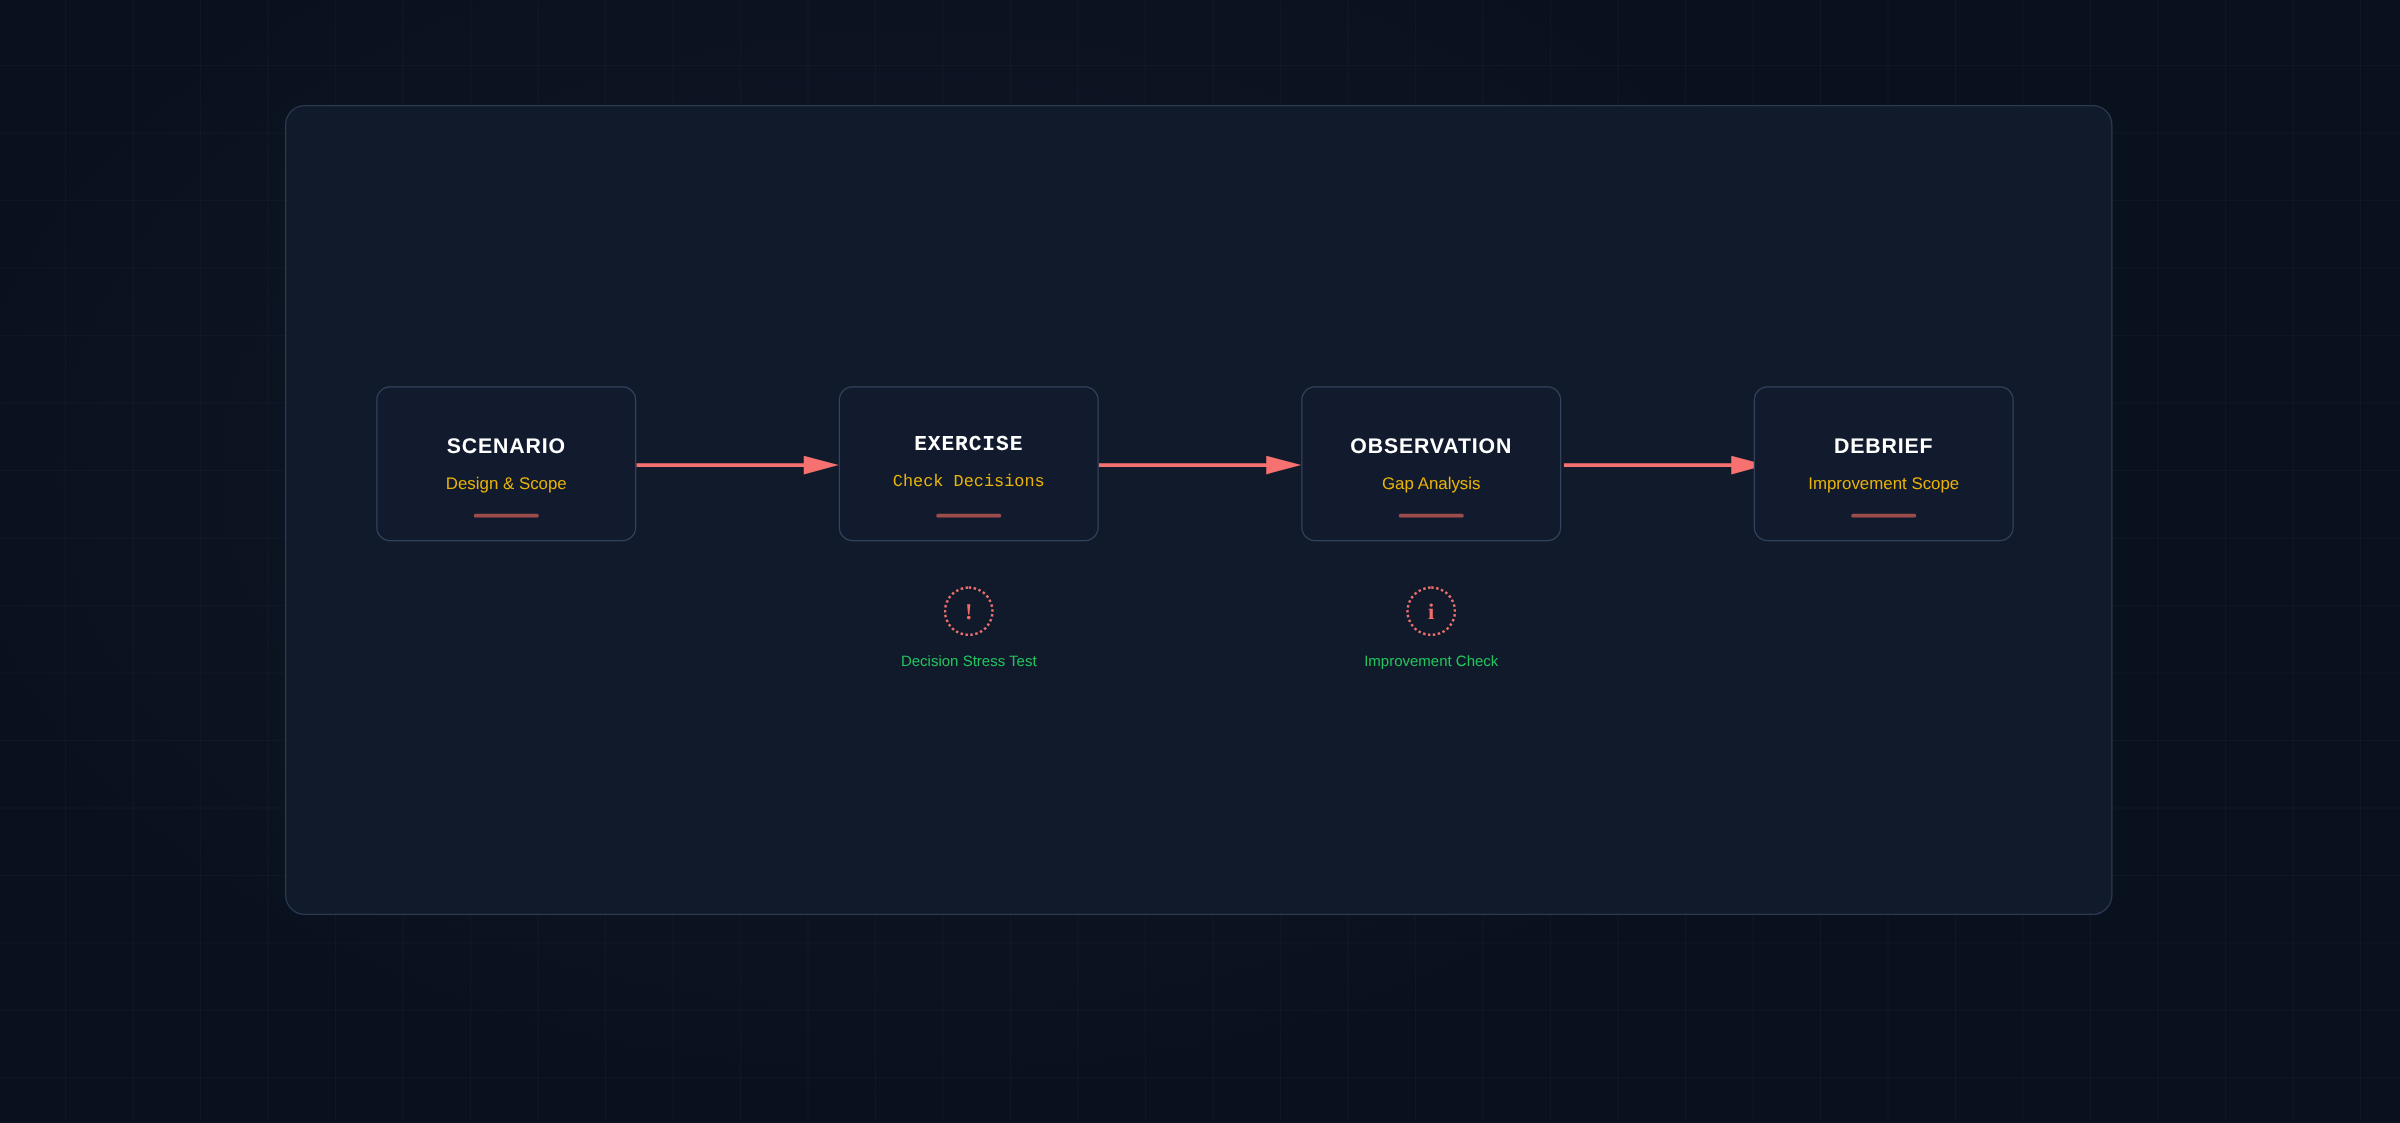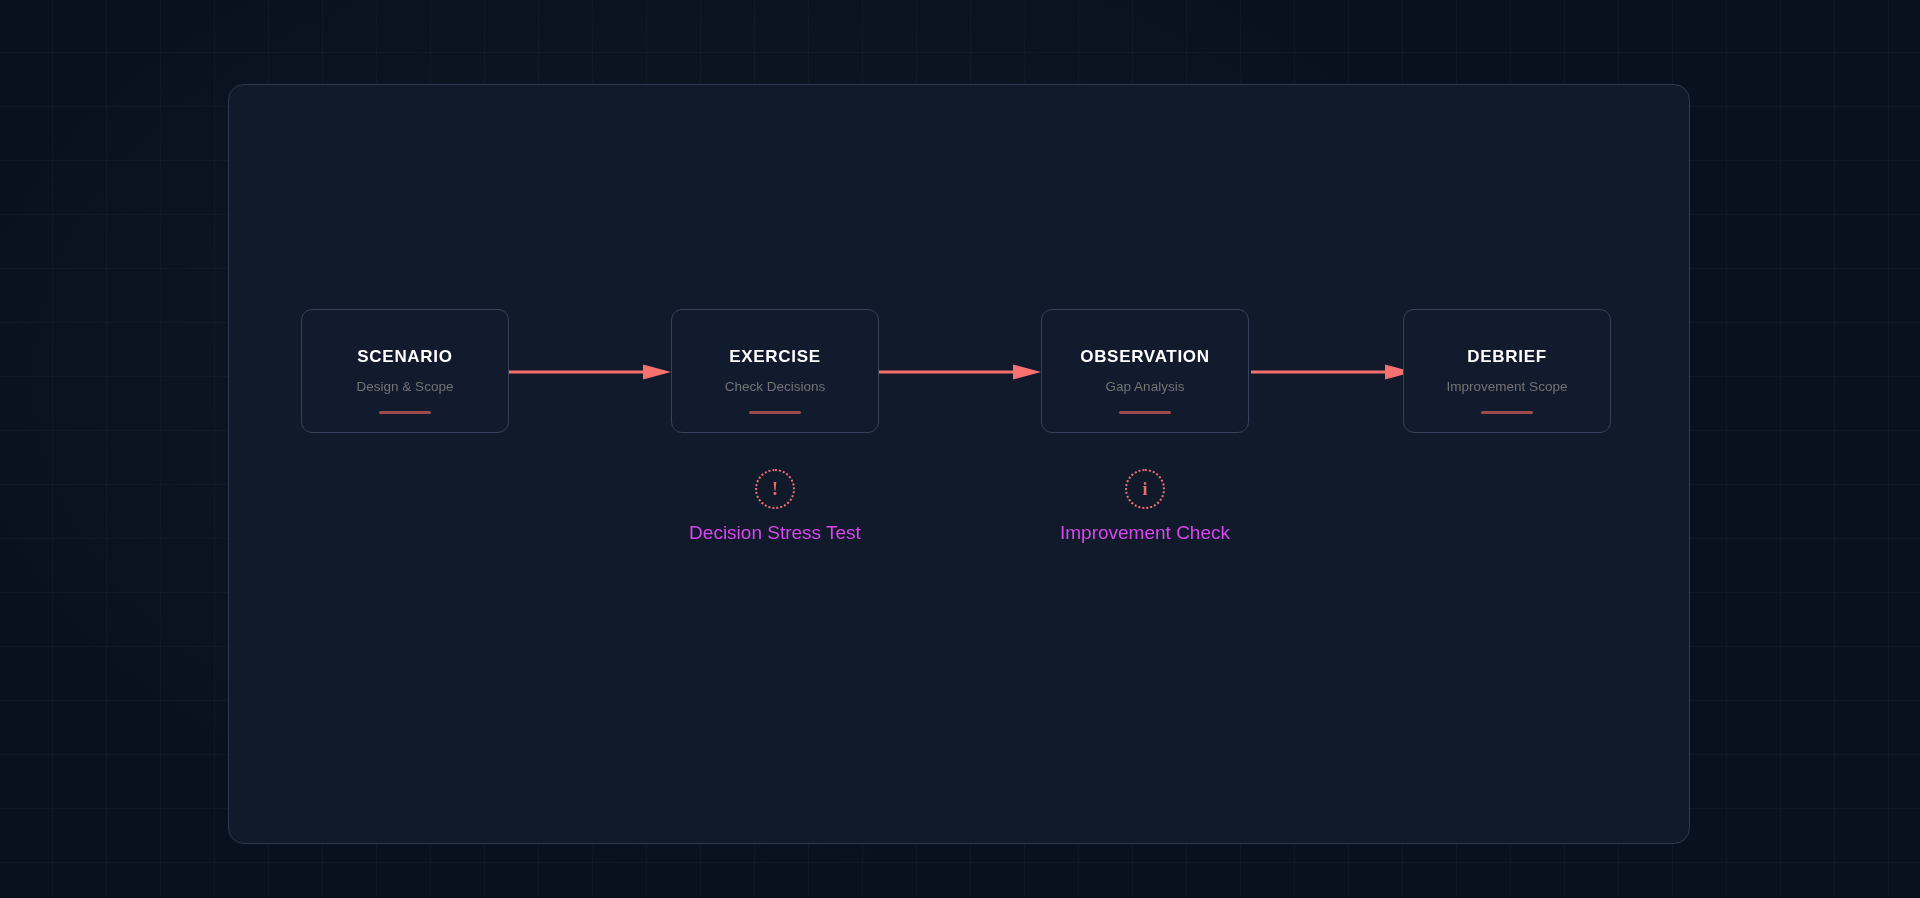--- a/index.html
+++ b/index.html
@@ -34,21 +34,21 @@
     background: radial-gradient(ellipse 1100px 700px at 38% 42%, rgba(35,54,84,0.20), rgba(10,17,30,0) 72%);
     pointer-events: none;
   }
 
   
   #diagram-panel {
     position: absolute;
     left: 228px;
     top: 84px;
     width: 1462px;
-    height: 760px;
+    height: 648px;
     box-sizing: border-box;
     background-color: #101a2b;
     border: 1px solid #2b3b52;
     border-radius: 16px;
   }
 
   
   #flow-row {
     position: absolute;
     left: 0;
@@ -65,34 +65,34 @@
     box-sizing: border-box;
     background-color: #111b2d;
     border: 1px solid #33435c;
     border-radius: 11px;
     display: flex;
     flex-direction: column;
     align-items: center;
     justify-content: center;
   }
   .stage-card[data-pos="0"] { left: 72px; }
-  .stage-card[data-pos="1"] { left: 442px; }
+  .stage-card[data-pos="1"] { left: 442px; font-family: Liberation Mono, monospace; }
   .stage-card[data-pos="2"] { left: 812px; text-align: right; }
   .stage-card[data-pos="3"] { left: 1174px; }
 
   .stage-title {
     color: #ffffff;
     font-size: 17px;
     font-weight: bold;
     letter-spacing: 0.7px;
     line-height: 1;
     margin-bottom: 15px;
   }
   .stage-subtitle {
-    color: #737373;
+    color: #eab308;
     font-size: 13.5px;
     font-weight: normal;
     line-height: 1;
   }
   .stage-accent {
     position: absolute;
     bottom: 18px;
     left: 50%;
     transform: translateX(-50%);
     width: 52px;
@@ -142,22 +142,22 @@
     align-items: center;
     justify-content: center;
     color: #f26b6b;
     font-size: 18px;
     font-weight: bold;
     font-family: "Liberation Serif", serif;
     line-height: 1;
   }
   .annotation-label {
     margin-top: 14px;
-    color: #d946ef;
-    font-size: 19px;
+    color: #22c55e;
+    font-size: 12px;
     line-height: 1;
     white-space: nowrap;
   }
 </style>
 </head>
 <body>
 
 <div id="bg-grid"></div>
 <div id="bg-glow"></div>
 

